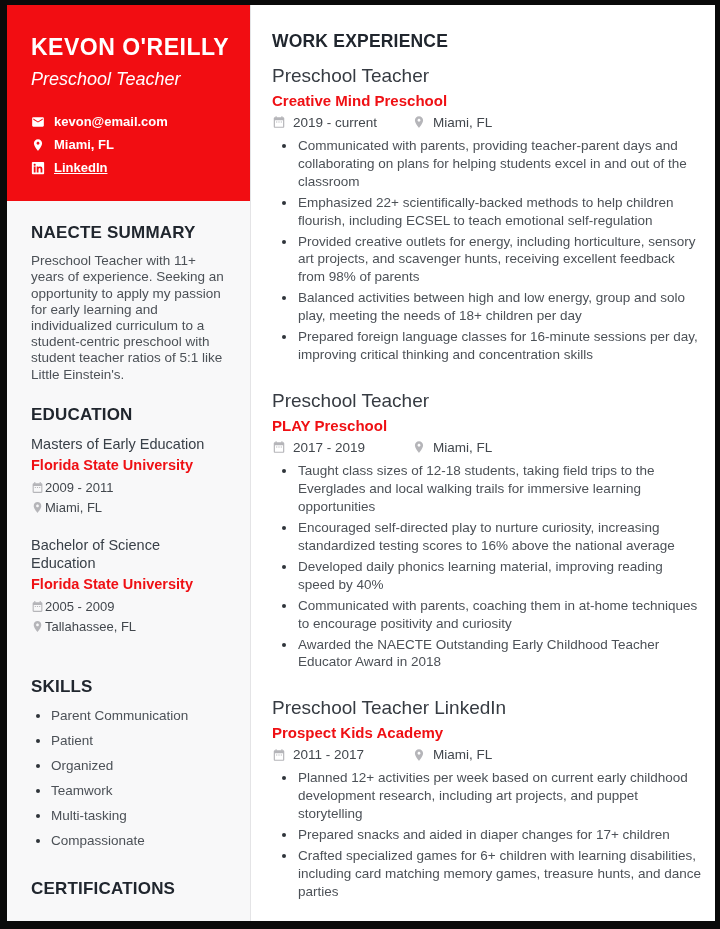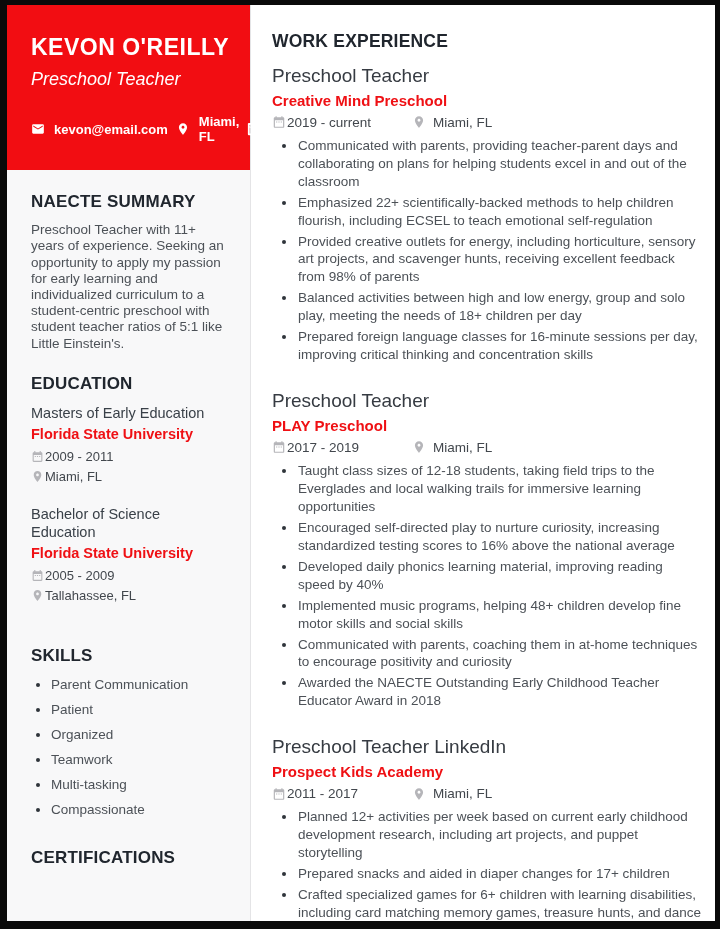--- a/index.html
+++ b/index.html
@@ -7,21 +7,21 @@
     width:720px;height:929px;box-sizing:border-box;
     border-style:solid;border-color:#0a0a0a;border-width:5px 5px 8px 7px;
     background:#fff;display:flex;overflow:hidden;
     font-family:"Liberation Sans",sans-serif;
   }
   
   .sidebar{flex:0 0 244px;width:244px;background:#f8f8f9;border-right:1px solid #e4e4e6;box-sizing:border-box;}
   .red-header{background:#f20d12;color:#fff;padding:30px 20px 26px 24px;}
   .name{font-size:23px;font-weight:700;letter-spacing:.5px;margin:0;line-height:1.1;}
   .header-title{font-style:italic;font-size:18px;font-weight:400;margin-top:9px;}
-  .contact-list{list-style:none;margin:24px 0 0;padding:0;display:flex;flex-direction:row;gap:8px;}
+  .contact-list{list-style:none;margin:24px 0 0;padding:0;display:flex;flex-direction:column;gap:8px;}
   .contact-item{display:flex;align-items:center;gap:9px;font-size:13px;font-weight:700;}
   .contact-item .icon{width:14px;height:14px;display:inline-flex;flex:0 0 14px;color:#fff;}
   .contact-item .icon svg{width:100%;height:100%;fill:currentColor;}
   .contact-item.link .txt{text-decoration:underline;cursor:pointer;}
   .side-section{padding:22px 22px 0 24px;}
   .side-heading{font-size:17px;font-weight:700;color:#20262e;margin:0 0 10px;letter-spacing:.2px;}
   .summary-text{font-size:13.5px;line-height:1.2;color:#4c5157;margin:0;}
   .edu-item{margin-bottom:21px;}
   .edu-degree{font-size:14.5px;color:#394048;line-height:1.3;}
   .edu-school{font-size:14.5px;font-weight:700;color:#ef1014;margin:3px 0 7px;}
@@ -31,21 +31,21 @@
   .bullet-list{list-style:none;margin:0;padding:0;}
   .bullet-list li{position:relative;padding-left:20px;font-size:13.5px;line-height:1.33;color:#4c5157;margin-bottom:7px;}
   .bullet-list li::before{content:"";position:absolute;left:5px;top:7px;width:4px;height:4px;border-radius:50%;background:#2f343a;}
   
   .main{flex:1;padding:26px 14px 0 21px;box-sizing:border-box;}
   .main-heading{font-size:17.5px;font-weight:700;color:#20262e;margin:0 0 12px;letter-spacing:.2px;}
   .job{margin-bottom:25px;}
   .job-title{font-size:19px;font-weight:400;color:#363b42;margin:0;line-height:1.25;}
   .job-company{font-size:15px;font-weight:700;color:#ef1014;margin:4px 0 6px;}
   .job-meta{display:flex;align-items:center;font-size:13.5px;color:#42474d;margin-bottom:7px;}
-  .job-meta .date{display:flex;align-items:center;gap:1px;width:140px;box-sizing:border-box;}
+  .job-meta .date{display:flex;align-items:center;gap:7px;width:140px;box-sizing:border-box;}
   .job-meta .loc{display:flex;align-items:center;gap:7px;}
   .job-meta .icon{width:14px;height:14px;display:inline-flex;flex:0 0 14px;color:#b5b5b9;}
   .job-meta .icon svg{width:100%;height:100%;fill:currentColor;}
   .job-bullets li{margin-bottom:3px;padding-left:26px;}
   .job-bullets li::before{left:10px;}
 </style>
 </head>
 <body>
 
 <div class="page">
@@ -201,21 +201,20 @@
                   <path d="M12 2C8.13 2 5 5.13 5 9c0 5.25 7 13 7 13s7-7.75 7-13c0-3.87-3.13-7-7-7zm0 9.5c-1.38 0-2.5-1.12-2.5-2.5s1.12-2.5 2.5-2.5 2.5 1.12 2.5 2.5-1.12 2.5-2.5 2.5z"></path>
                 </svg>
               </span>
               <span class="txt">Miami, FL</span>
             </span>
           </div>
           <ul class="bullet-list job-bullets">
             <li>Taught class sizes of 12-18 students, taking field trips to the Everglades and local walking trails for immersive learning opportunities</li>
             <li>Encouraged self-directed play to nurture curiosity, increasing standardized testing scores to 16% above the national average</li>
             <li>Developed daily phonics learning material, improving reading speed by 40%</li>
-            <li>Implemented music programs, helping 48+ children develop fine motor skills and social skills</li>
             <li>Communicated with parents, coaching them in at-home techniques to encourage positivity and curiosity</li>
             <li>Awarded the NAECTE Outstanding Early Childhood Teacher Educator Award in 2018</li>
           </ul>
         </div>
         <div class="job">
           <h3 class="job-title">Preschool Teacher LinkedIn</h3>
           <div class="job-company">Prospect Kids Academy</div>
           <div class="job-meta">
             <span class="date">
               <span class="icon">

